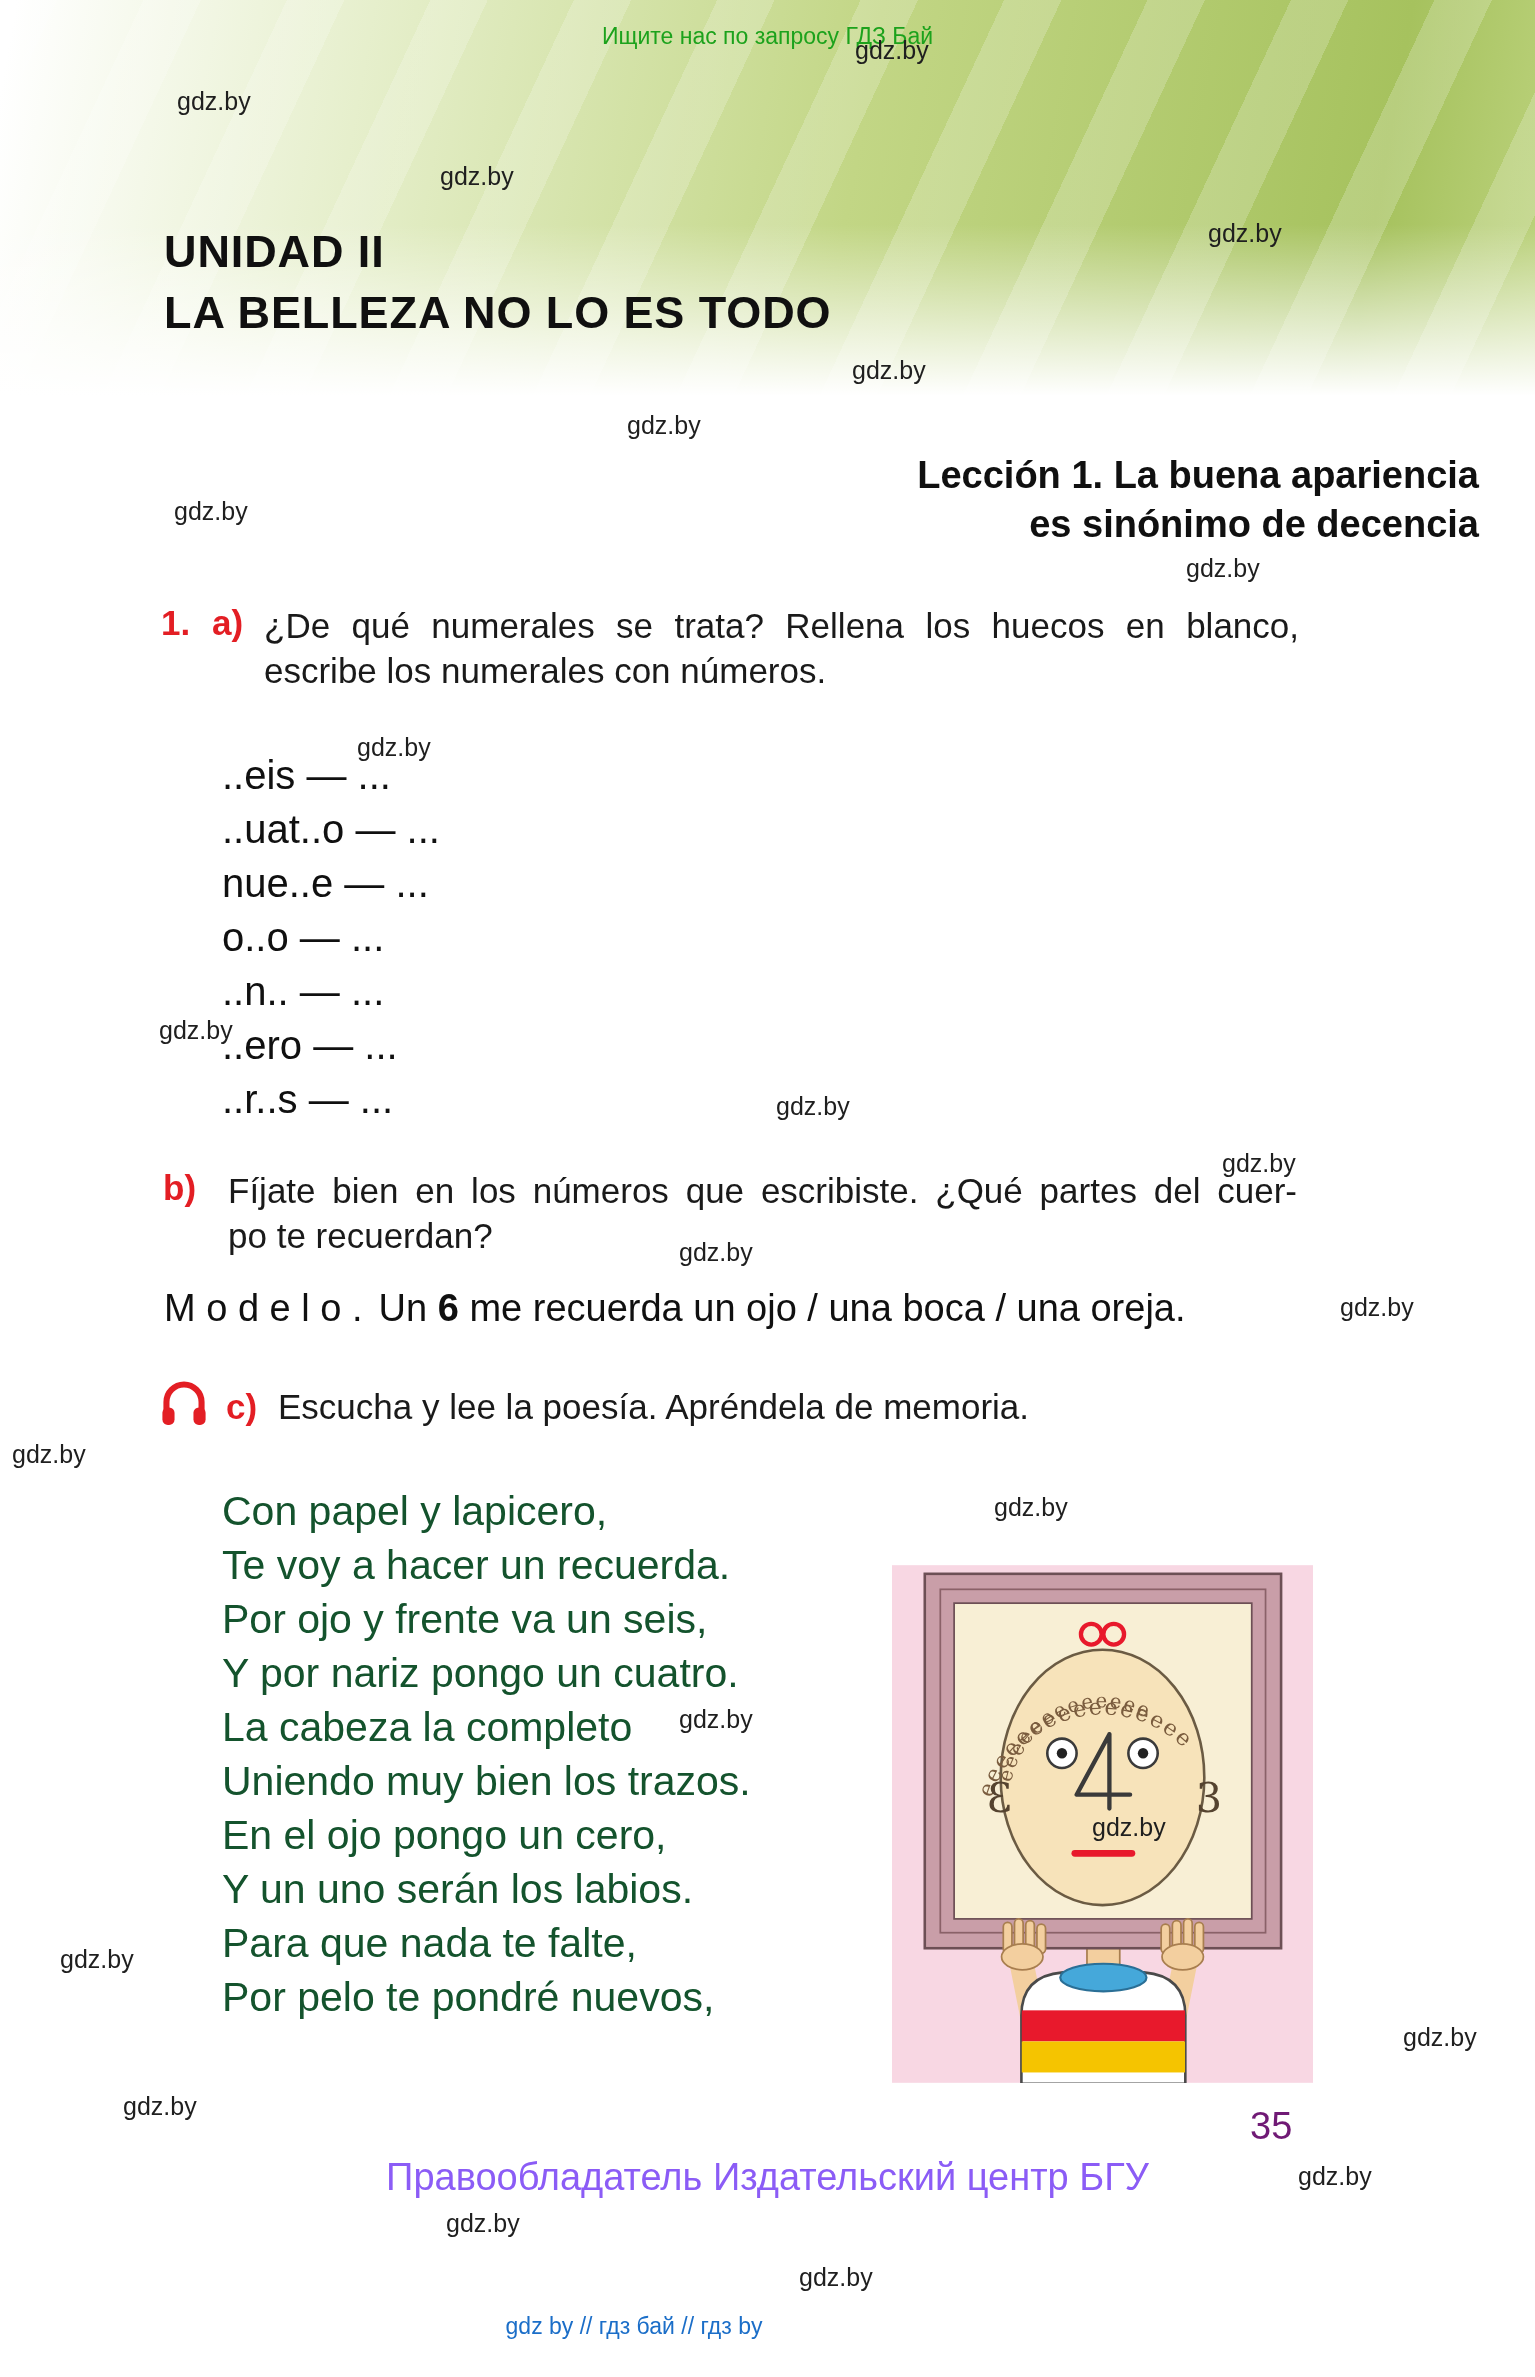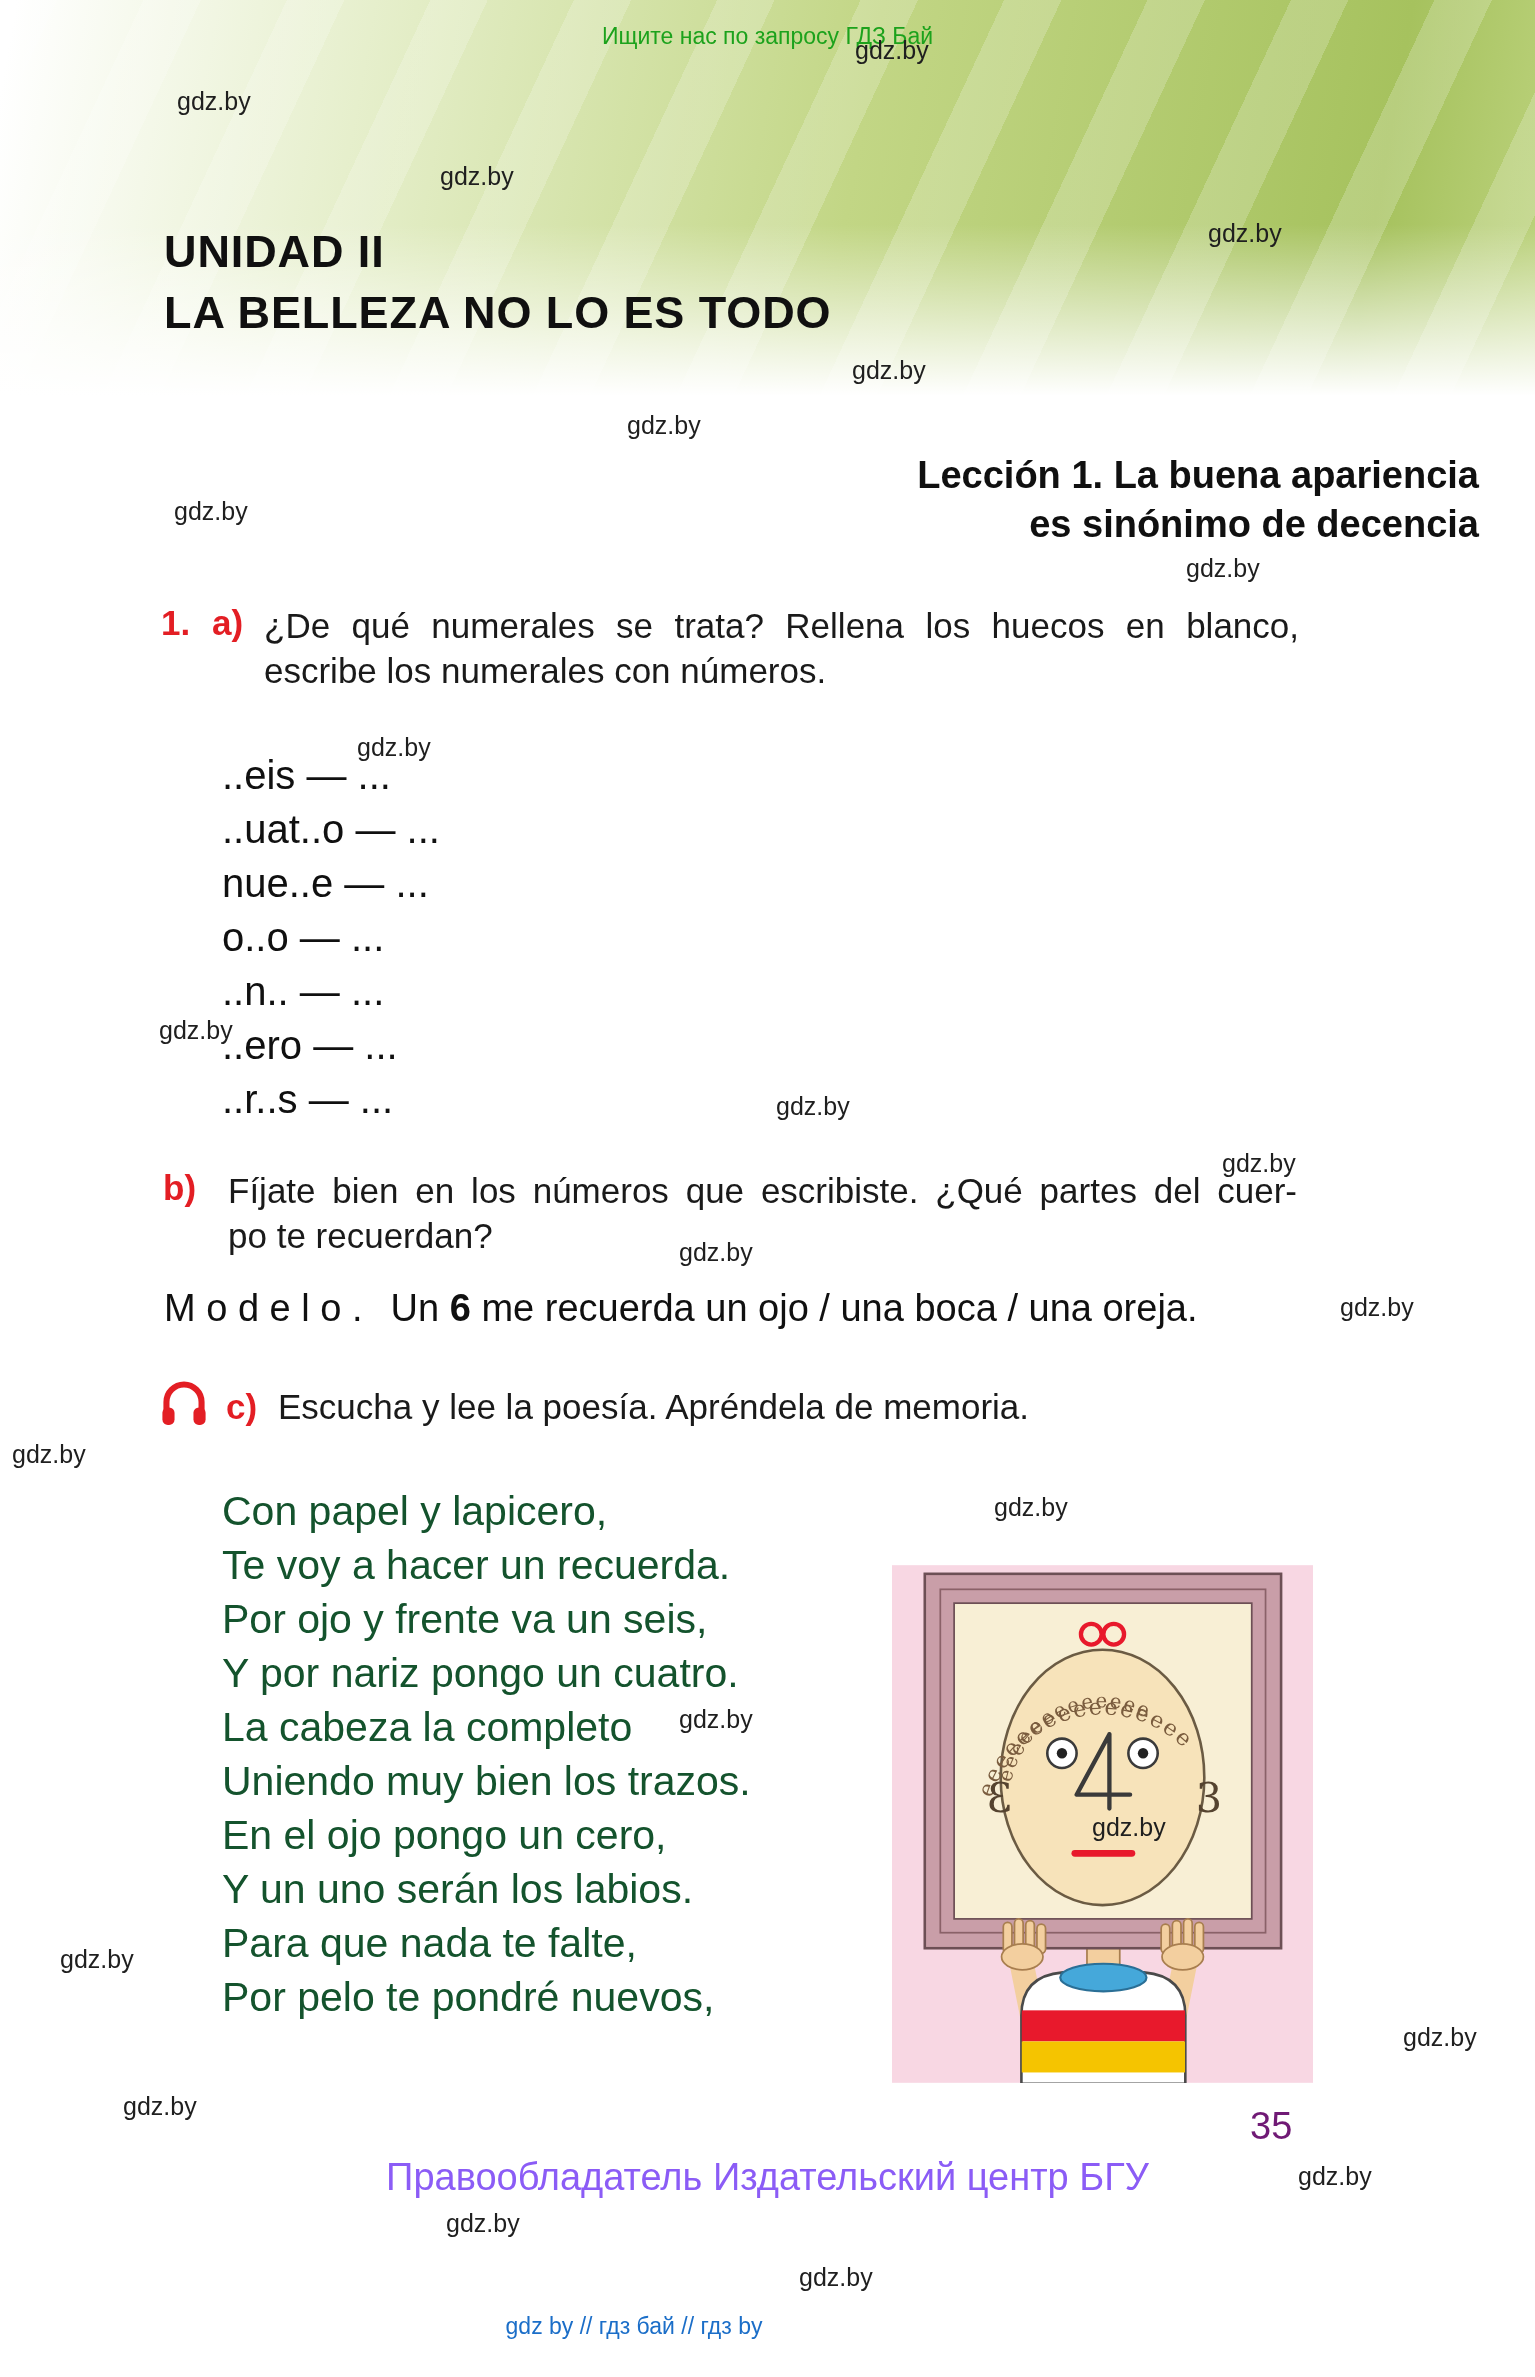--- a/index.html
+++ b/index.html
@@ -30,21 +30,21 @@
   .ex-num{position:absolute;left:161px;top:603px;font-size:35px}
   .label-a{position:absolute;left:212px;top:603px;font-size:35px}
   .ex-a-text{position:absolute;left:264px;top:603px;width:1035px}
 
   .word-list{position:absolute;left:222px;top:748px;font-size:40px;line-height:54px;color:#101010}
 
   .label-b{position:absolute;left:163px;top:1168px;font-size:35px}
   .ex-b-text{position:absolute;left:228px;top:1168px;width:1069px}
 
   .modelo{position:absolute;left:164px;top:1287px;font-size:38px;color:#101010;white-space:nowrap}
-  .modelo-label{margin-right:28px}
+  .modelo-label{margin-right:16px}
   .bold{font-weight:700}
 
   .listen-icon{position:absolute;left:157px;top:1375px;width:54px;height:54px}
   .label-c{position:absolute;left:226px;top:1387px;font-size:35px}
   .ex-c-text{position:absolute;left:278px;top:1387px;font-size:35px}
 
   .poem{position:absolute;left:222px;top:1484px;font-size:41px;line-height:54px;color:#14532d}
 
   .illustration{position:absolute;left:892px;top:1565px;width:421px;height:518px}
   .illustration svg{display:block;width:100%;height:100%}

